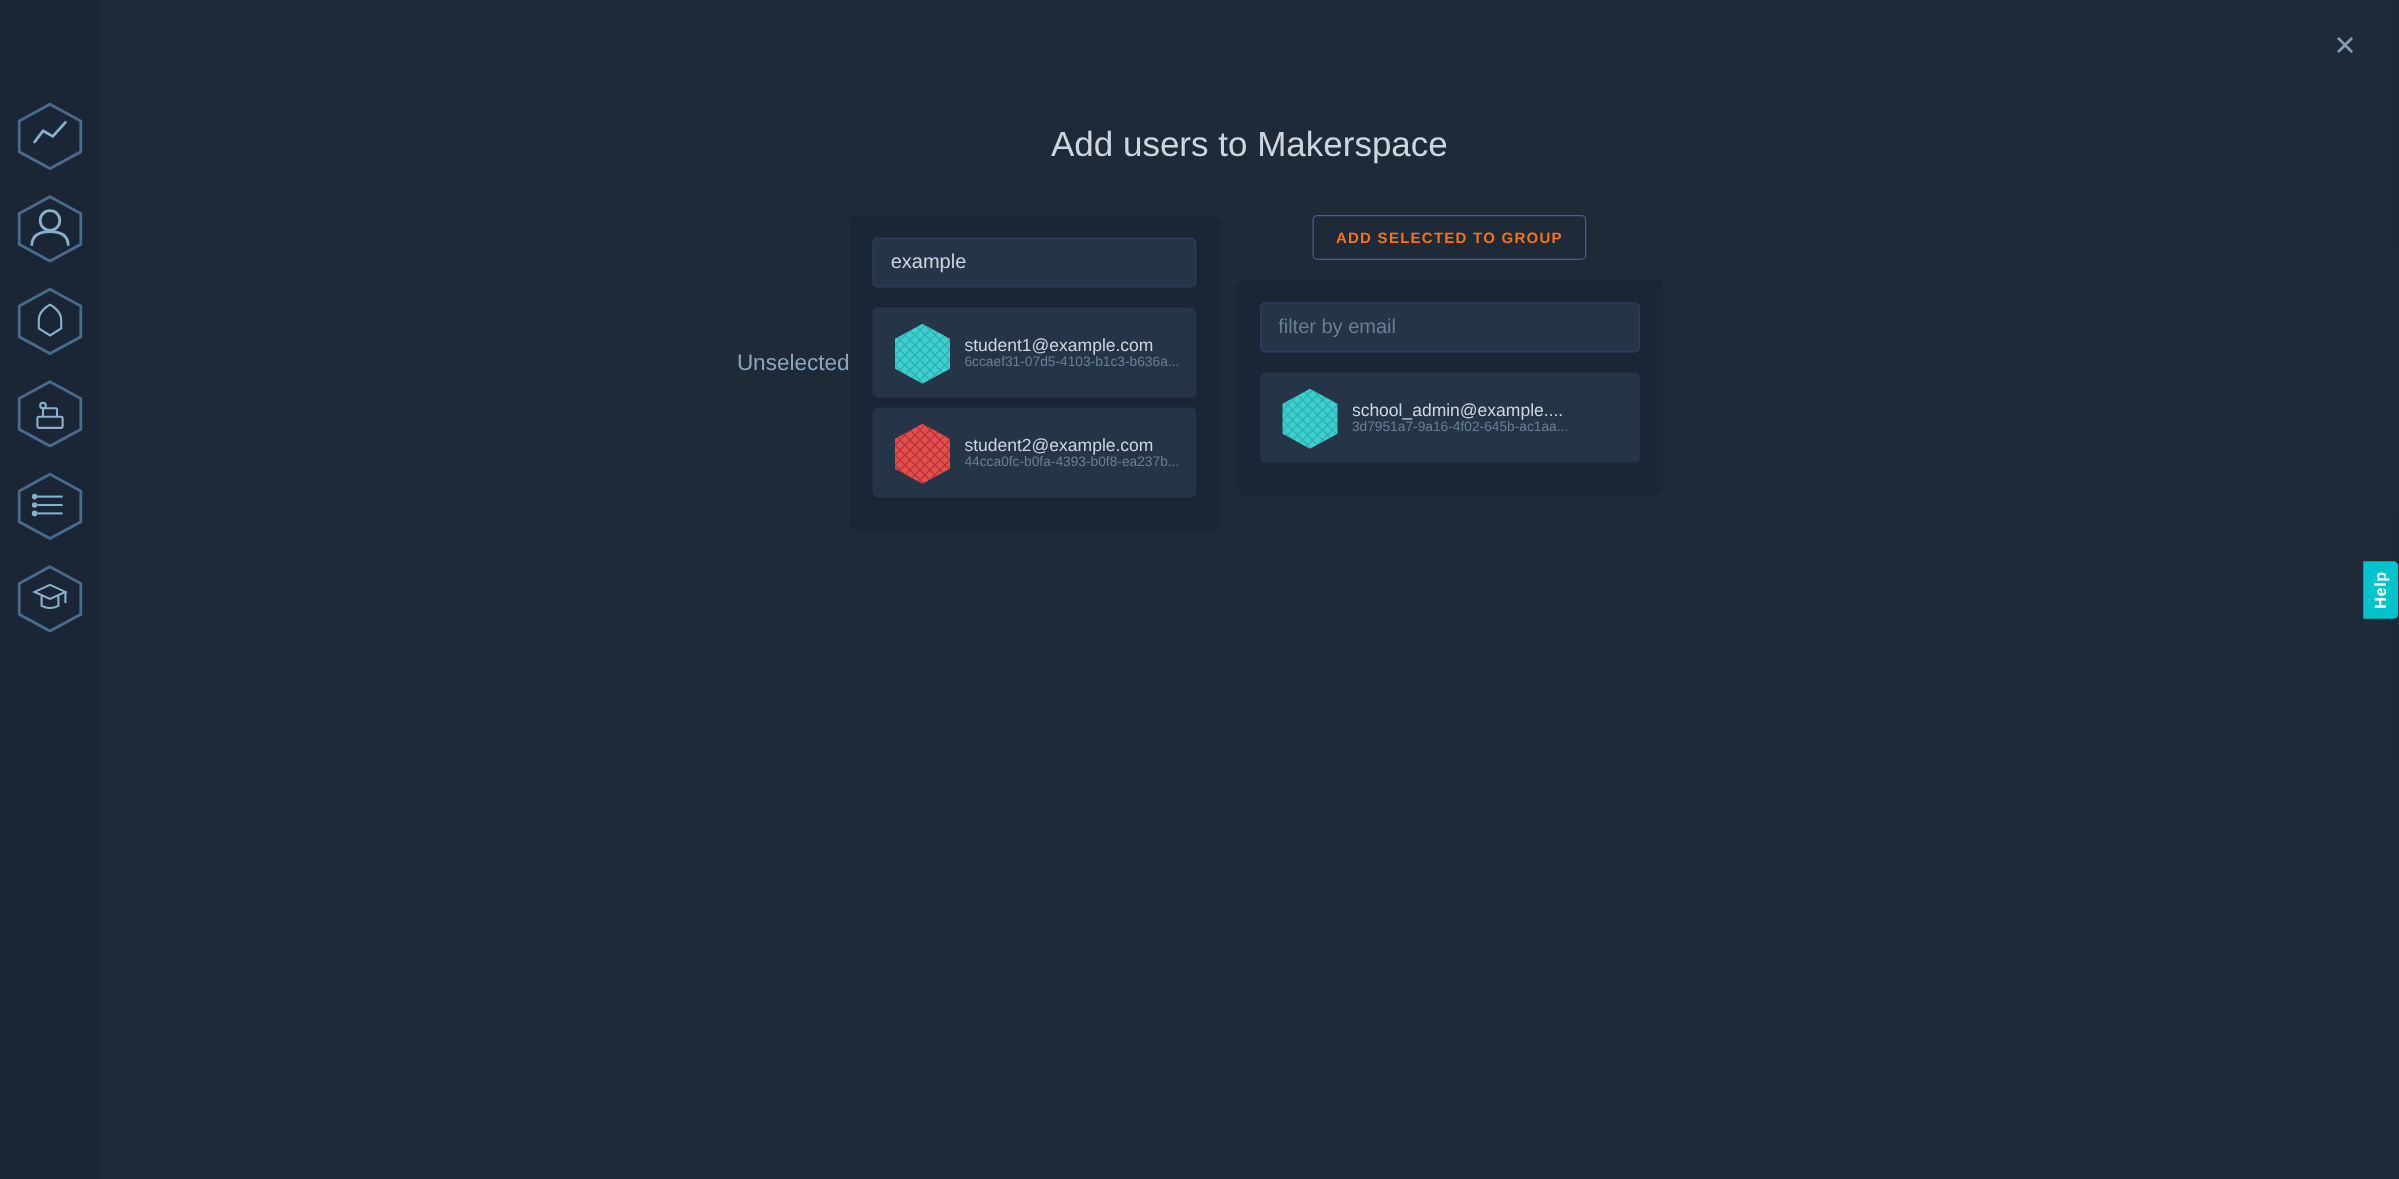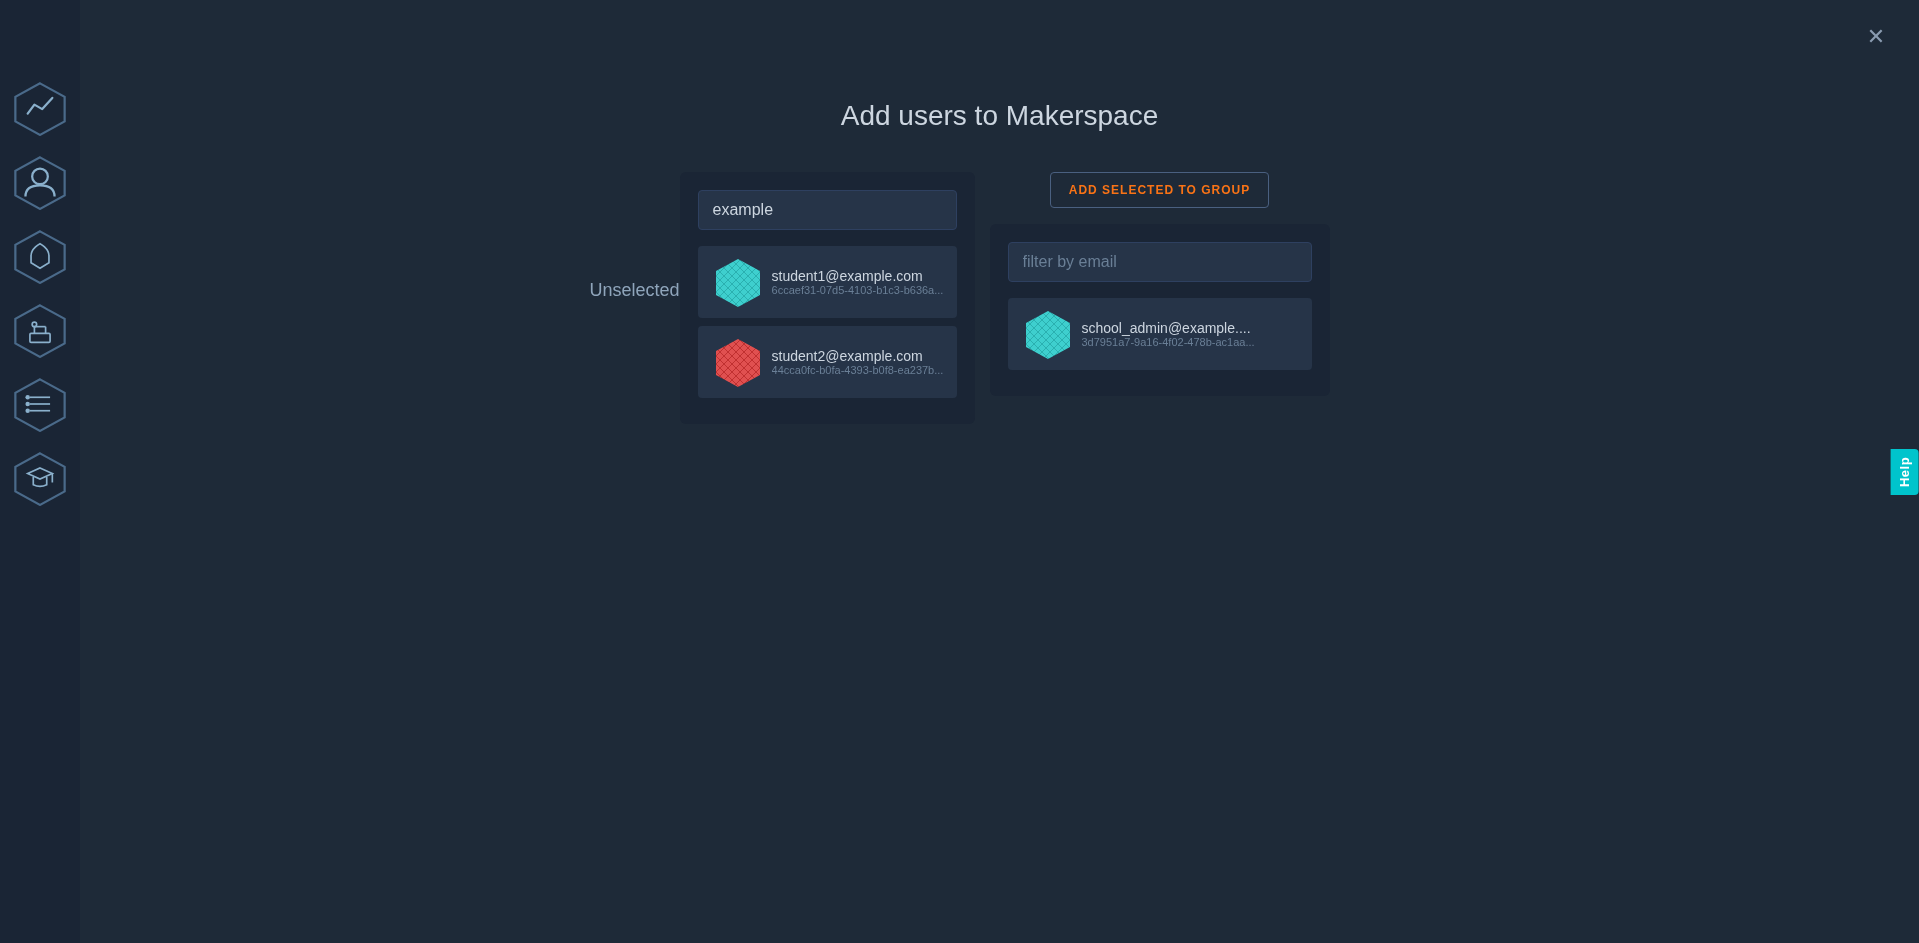--- a/index.html
+++ b/index.html
@@ -328,21 +328,21 @@
               <pattern id="cyan-pattern2" patternUnits="userSpaceOnUse" width="8" height="8">
                 <rect width="8" height="8" fill="#3ecfce"></rect>
                 <line x1="0" y1="0" x2="8" y2="8" stroke="#2ab0b0" stroke-width="1"></line>
                 <line x1="8" y1="0" x2="0" y2="8" stroke="#2ab0b0" stroke-width="1"></line>
               </pattern>
             </defs>
             <polygon points="26,3 48,15 48,39 26,51 4,39 4,15" fill="url(#cyan-pattern2)" stroke="none"></polygon>
           </svg>
           <div class="user-info">
             <span class="user-email">school_admin@example....</span>
-            <span class="user-id">3d7951a7-9a16-4f02-478b-ac1aa...</span>
+            <span class="user-id">3d7951a7-9a16-4f02-645b-ac1aa...</span>
           </div>
         </div>
       </div>
     </div>
 
   </div>
 </div>
 
 <div class="help-tab-wrap">
   <div class="help-tab-inner">Help</div>

